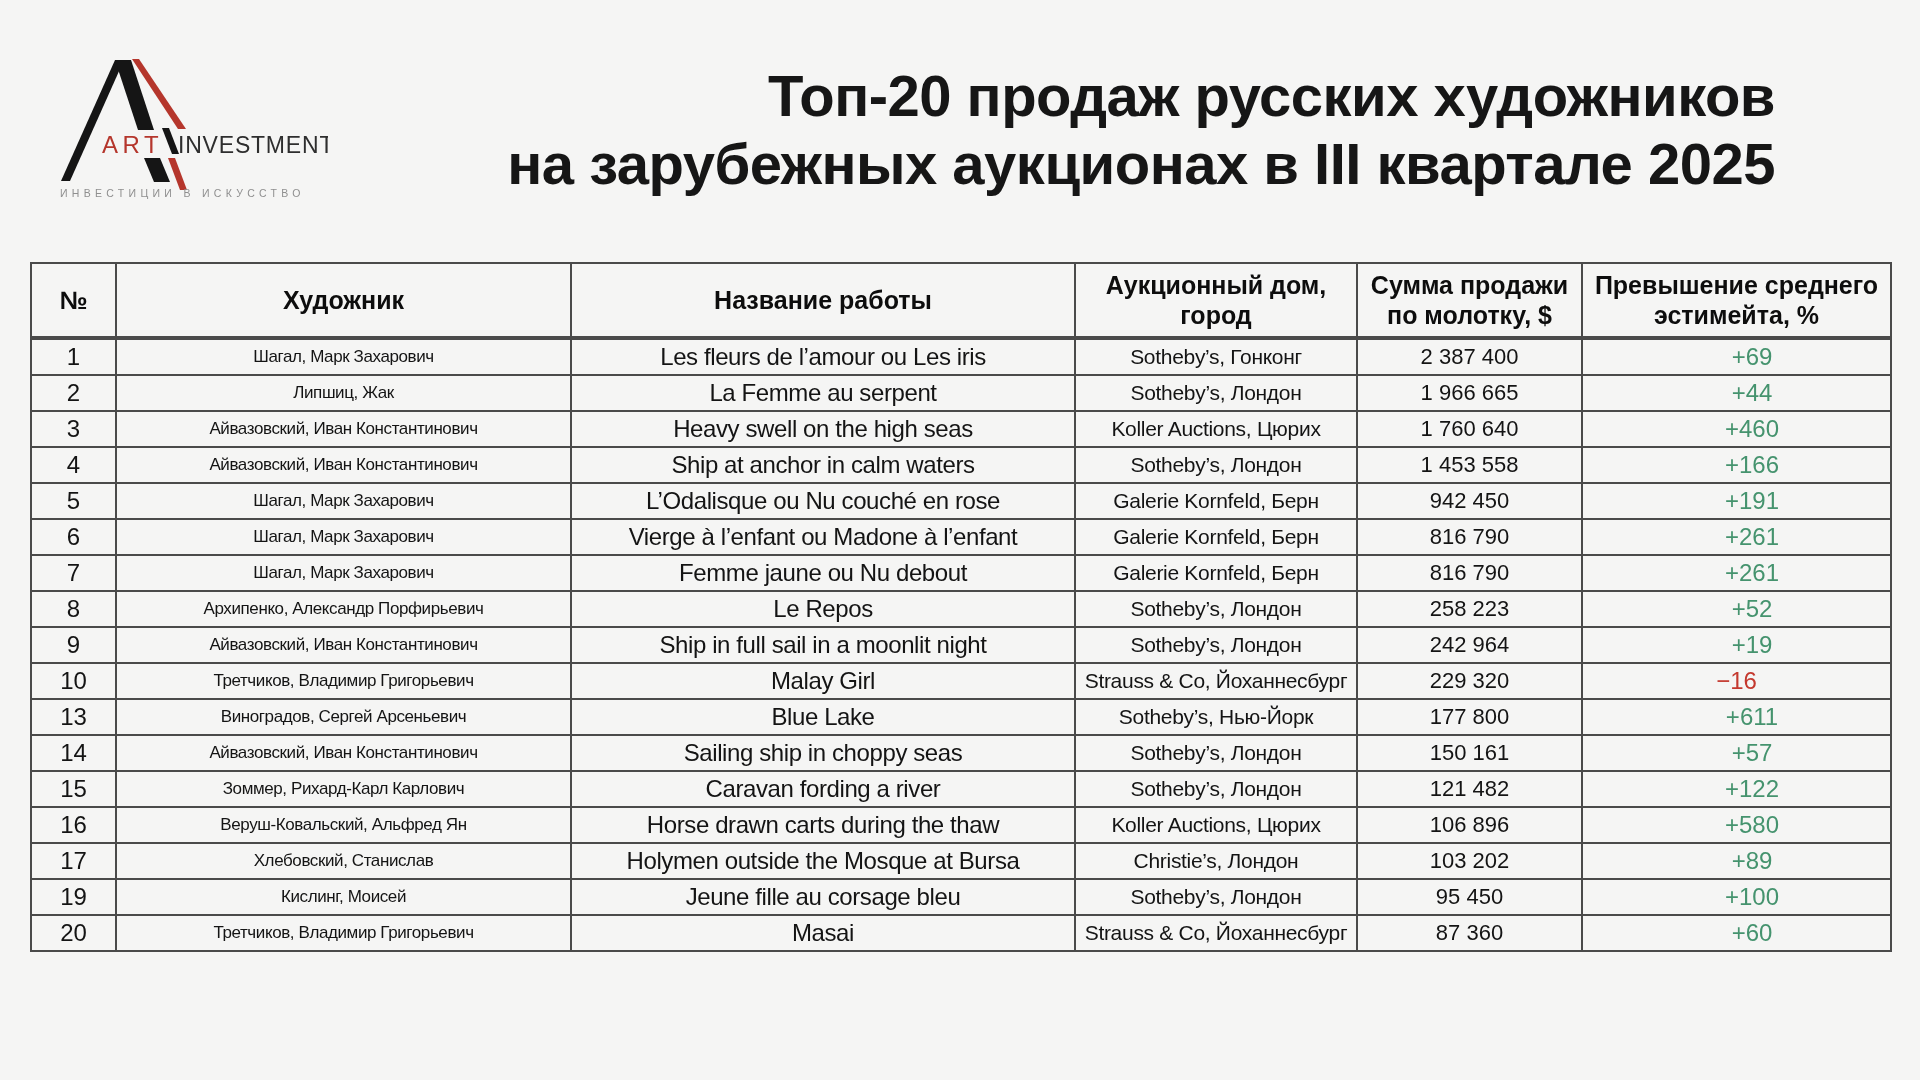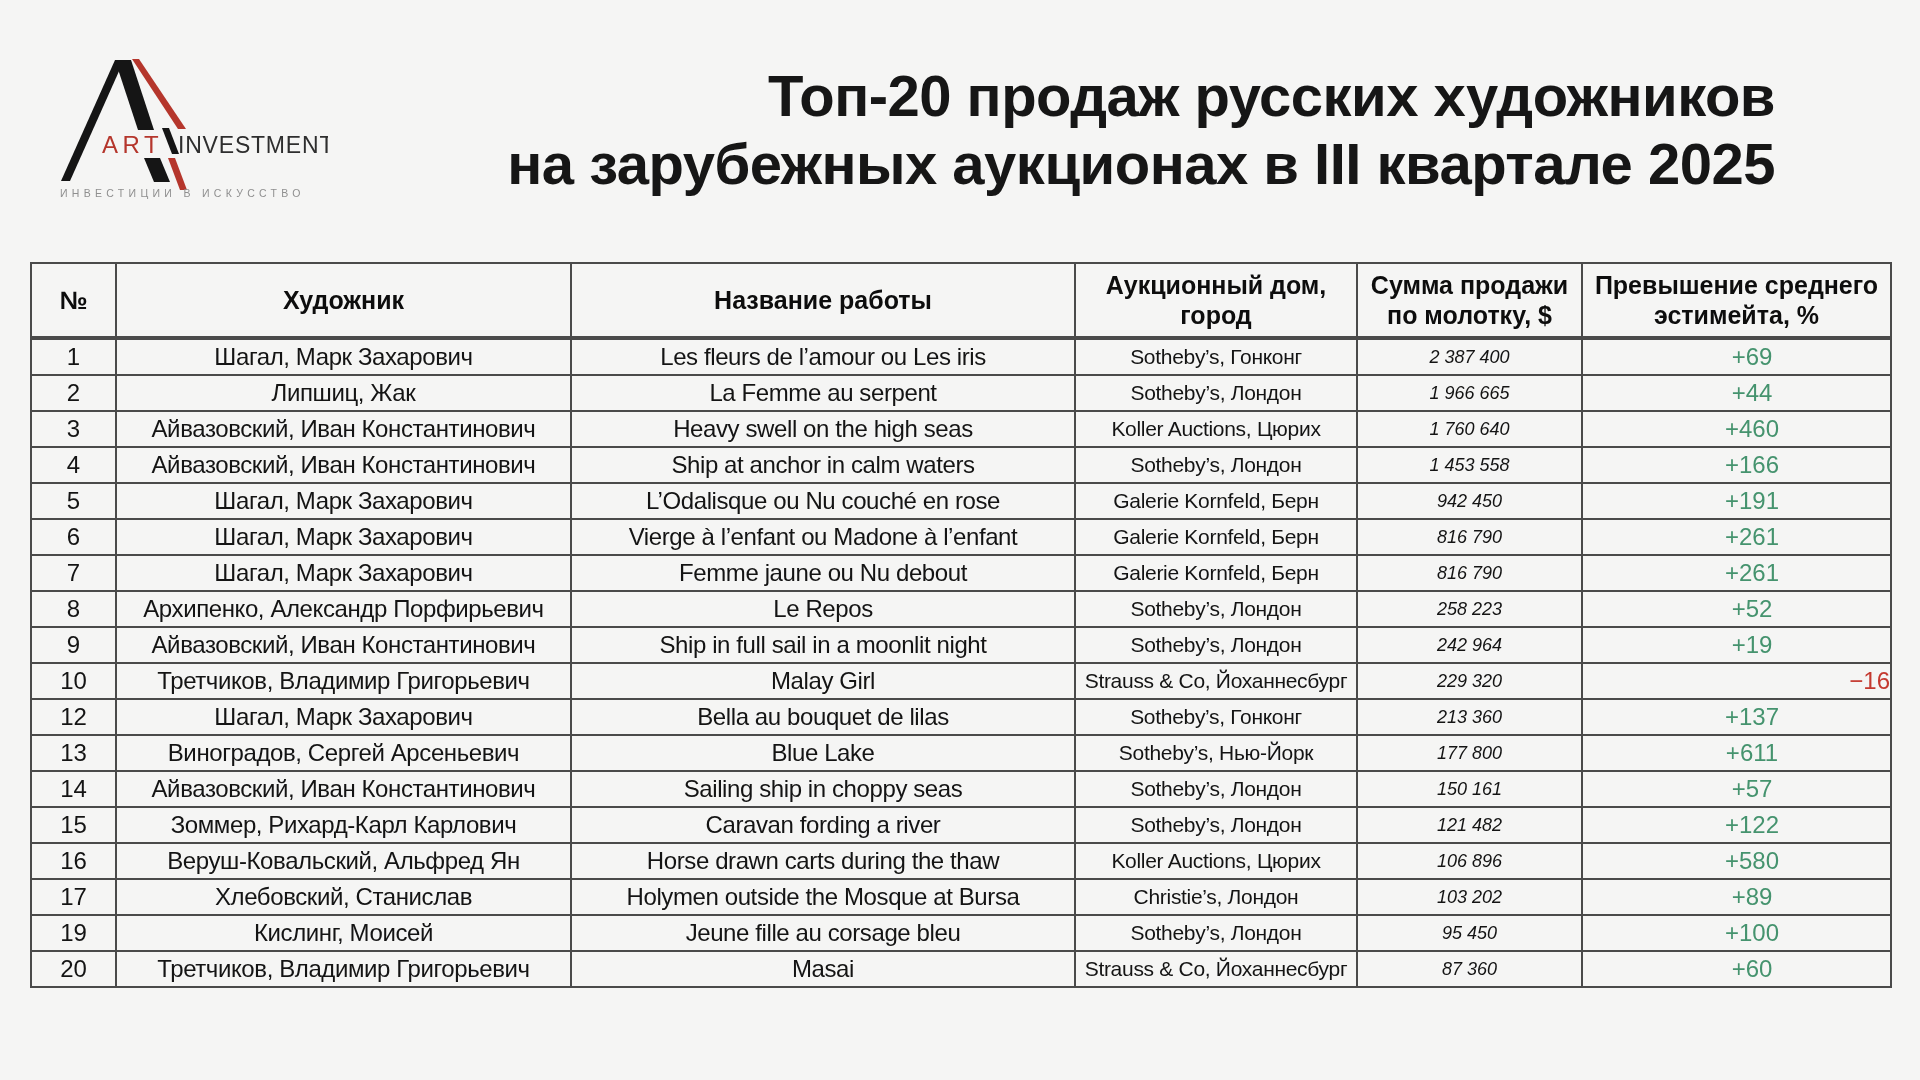--- a/index.html
+++ b/index.html
@@ -43,27 +43,27 @@
     text-align:center;vertical-align:middle;
     overflow:hidden;white-space:nowrap;
   }
   thead th{
     height:75px;font-weight:700;font-size:25px;line-height:1.22;
     white-space:pre-line;color:#0d0d0d;
     border-bottom:4px solid var(--border);
   }
   tbody td{height:36px;font-size:24px;line-height:34px;}
   td.c-rank{font-size:24px;}
-  td.c-artist{font-size:24px;letter-spacing:-0.4px;}
+  td.c-artist{font-size:17px;letter-spacing:-0.4px;}
   td.c-work{font-size:24px;letter-spacing:-0.4px;}
   td.c-house{font-size:21px;letter-spacing:-0.3px;}
-  td.c-sum{font-size:18px;font-style:italic;}
+  td.c-sum{font-size:22px;}
   td.c-est{font-size:24px;}
   td.c-est.pos{color:var(--green);padding-left:31px;}
-  td.c-est.neg{color:var(--red);text-align:right;}
+  td.c-est.neg{color:var(--red);}
 </style>
 </head>
 <body>
 
 <svg class="logo" viewBox="0 0 270 155" aria-hidden="true">
 
   <polygon points="57,10 66,10 12,131 3,131" fill="#151515"></polygon>
 
   <polygon points="57,10 73,10 96,80 80,80" fill="#151515"></polygon>
 
@@ -194,28 +194,20 @@
   <tr>
     <td class="c-rank">10</td>
     <td class="c-artist">Третчиков, Владимир Григорьевич</td>
     <td class="c-work">Malay Girl</td>
     <td class="c-house">Strauss &amp; Co, Йоханнесбург</td>
     <td class="c-sum">229 320</td>
     <td class="c-est neg">−16</td>
   </tr>
 
 
-  <tr>
-    <td class="c-rank">12</td>
-    <td class="c-artist">Шагал, Марк Захарович</td>
-    <td class="c-work">Bella au bouquet de lilas</td>
-    <td class="c-house">Sotheby’s, Гонконг</td>
-    <td class="c-sum">213 360</td>
-    <td class="c-est pos">+137</td>
-  </tr>
 
   <tr>
     <td class="c-rank">13</td>
     <td class="c-artist">Виноградов, Сергей Арсеньевич</td>
     <td class="c-work">Blue Lake</td>
     <td class="c-house">Sotheby’s, Нью-Йорк</td>
     <td class="c-sum">177 800</td>
     <td class="c-est pos">+611</td>
   </tr>
 

